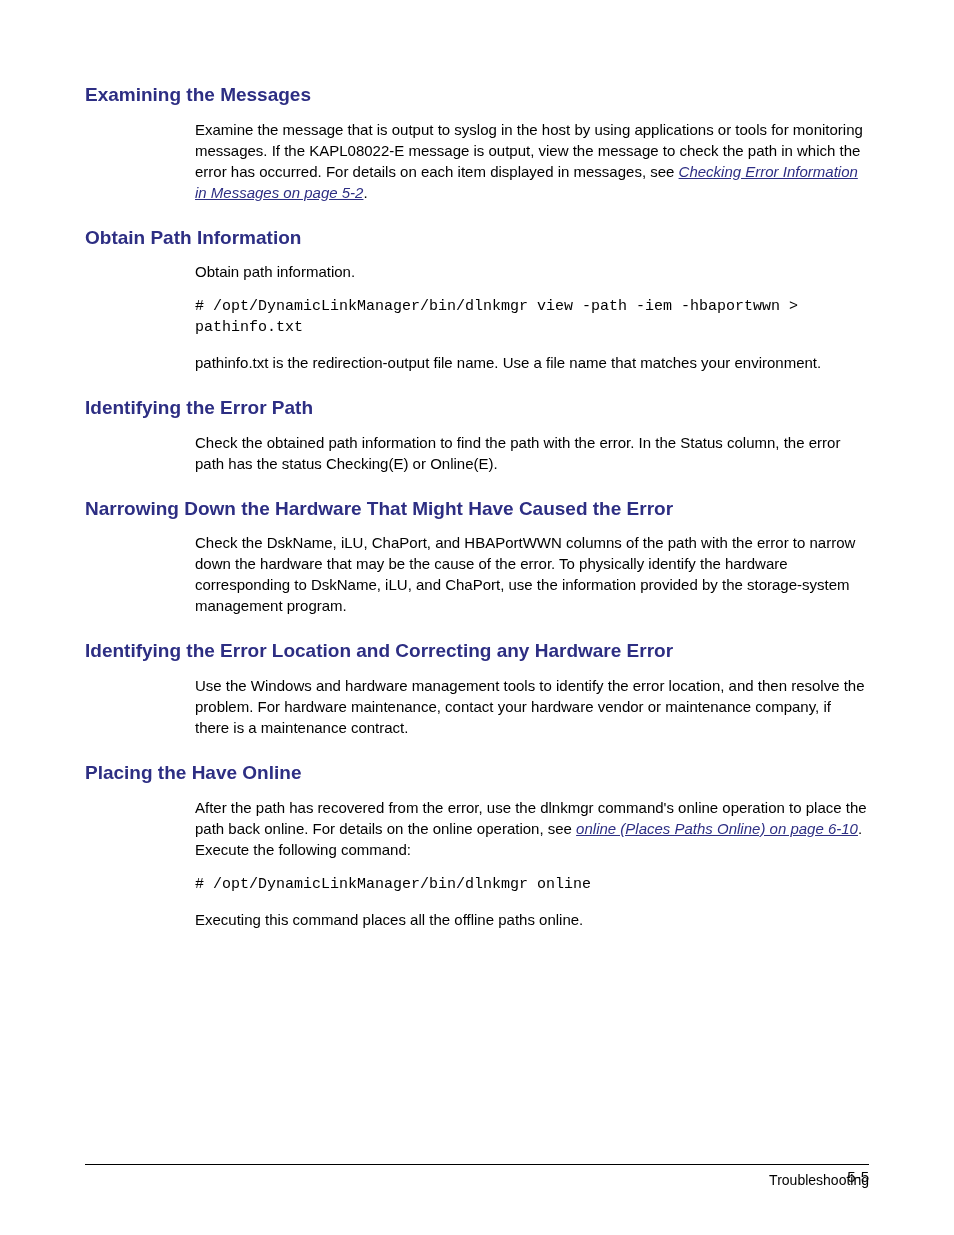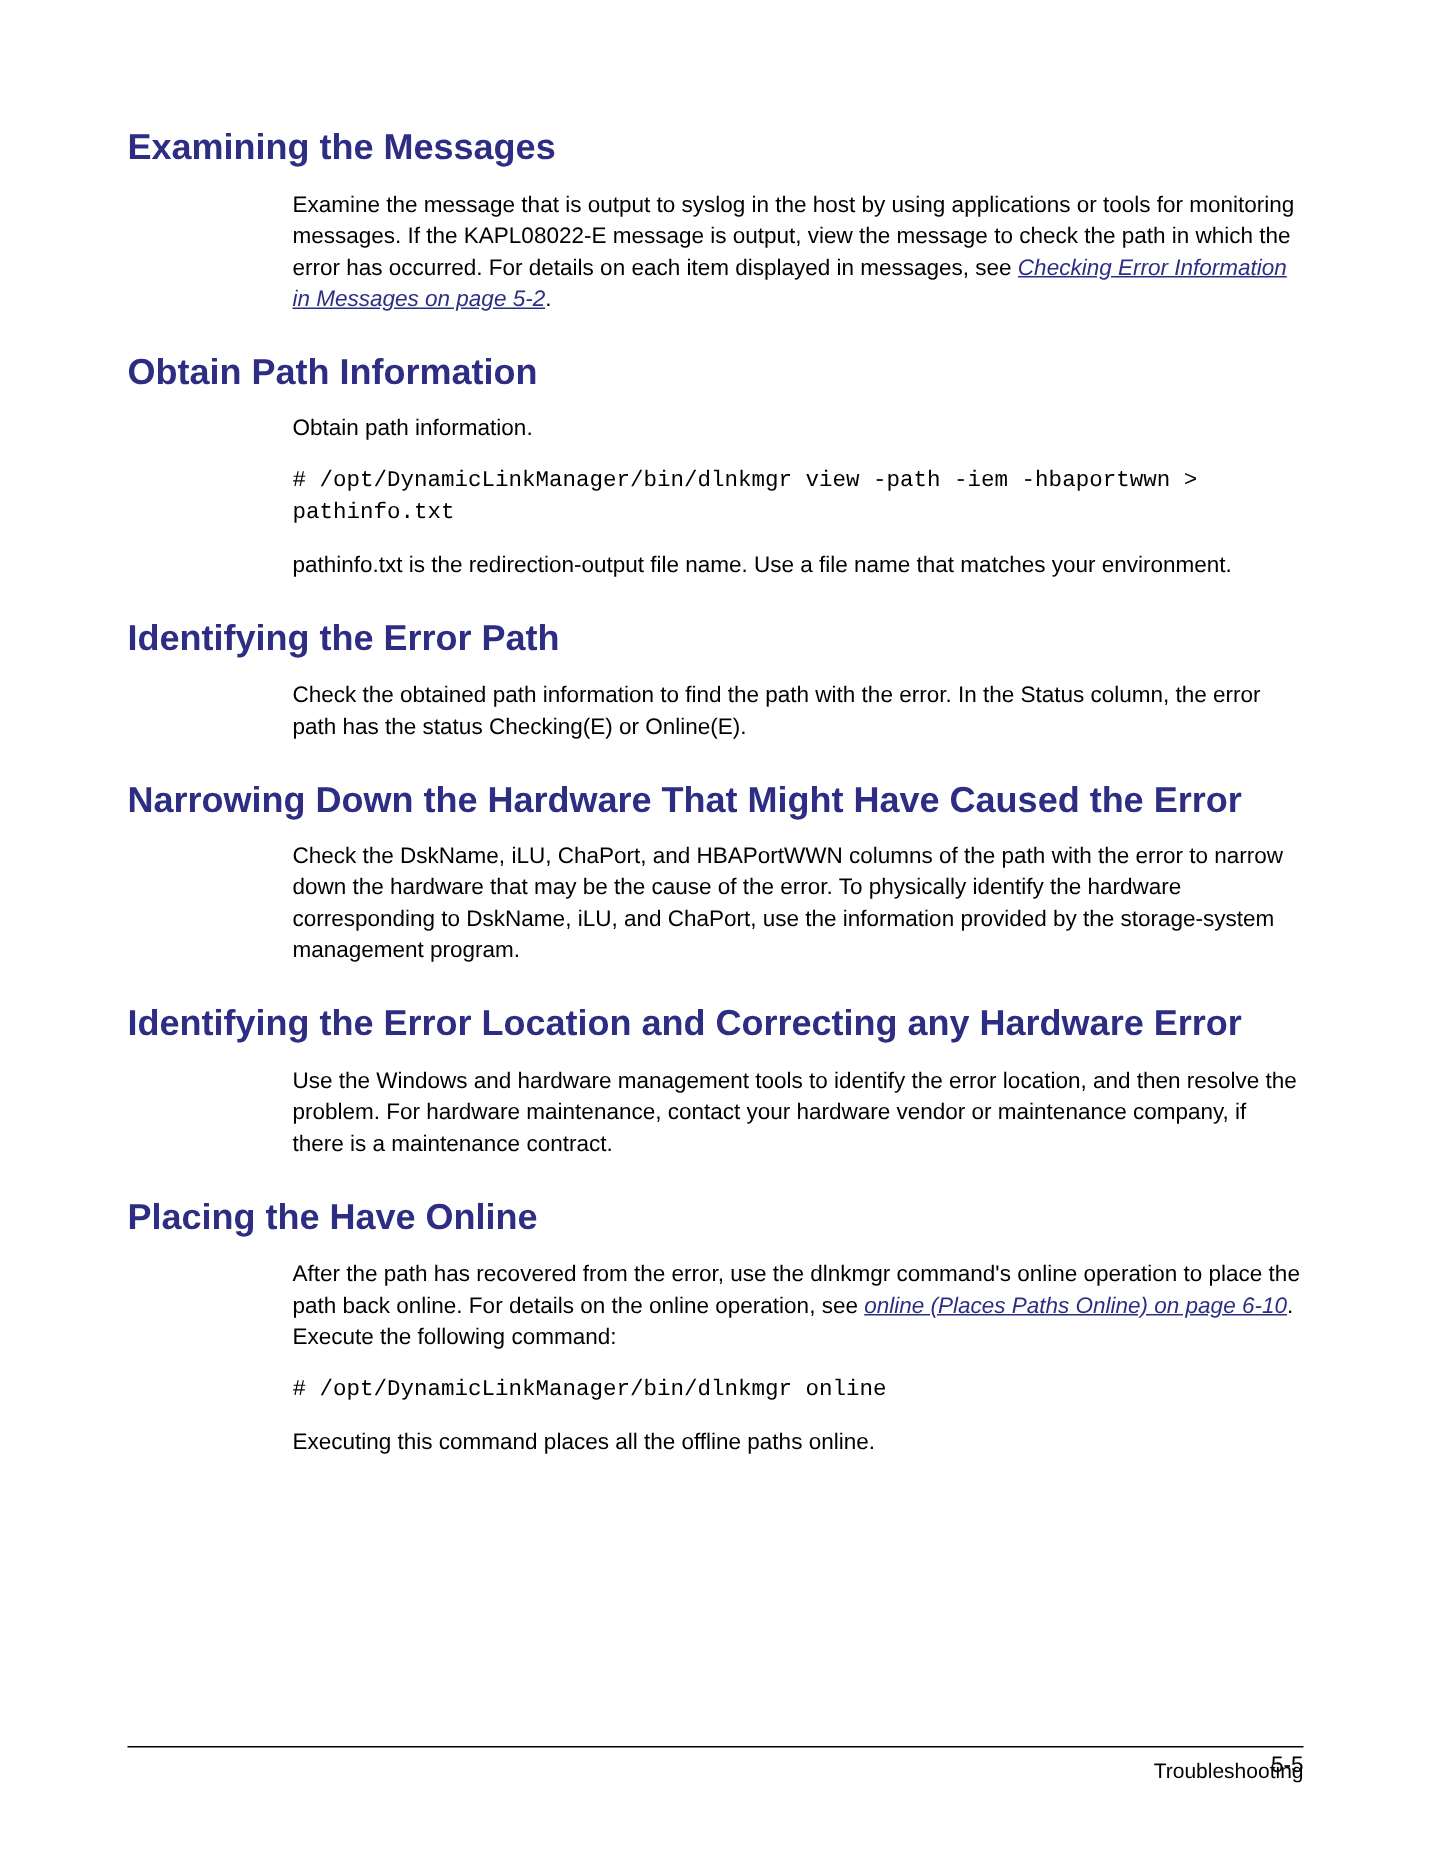--- a/index.html
+++ b/index.html
@@ -10,21 +10,21 @@
     margin: 0;
     padding: 60px 85px 40px 85px;
     width: 954px;
     height: 1235px;
     box-sizing: border-box;
     position: relative;
   }
   h2 {
     color: #2d2e83;
     font-weight: bold;
-    font-size: 24px;
+    font-size: 19px;
     margin: 22px 0 10px 0;
   }
   .body-text {
     margin-left: 110px;
     margin-right: 0;
     margin-bottom: 14px;
   }
   .body-text p {
     margin: 0 0 14px 0;
   }

